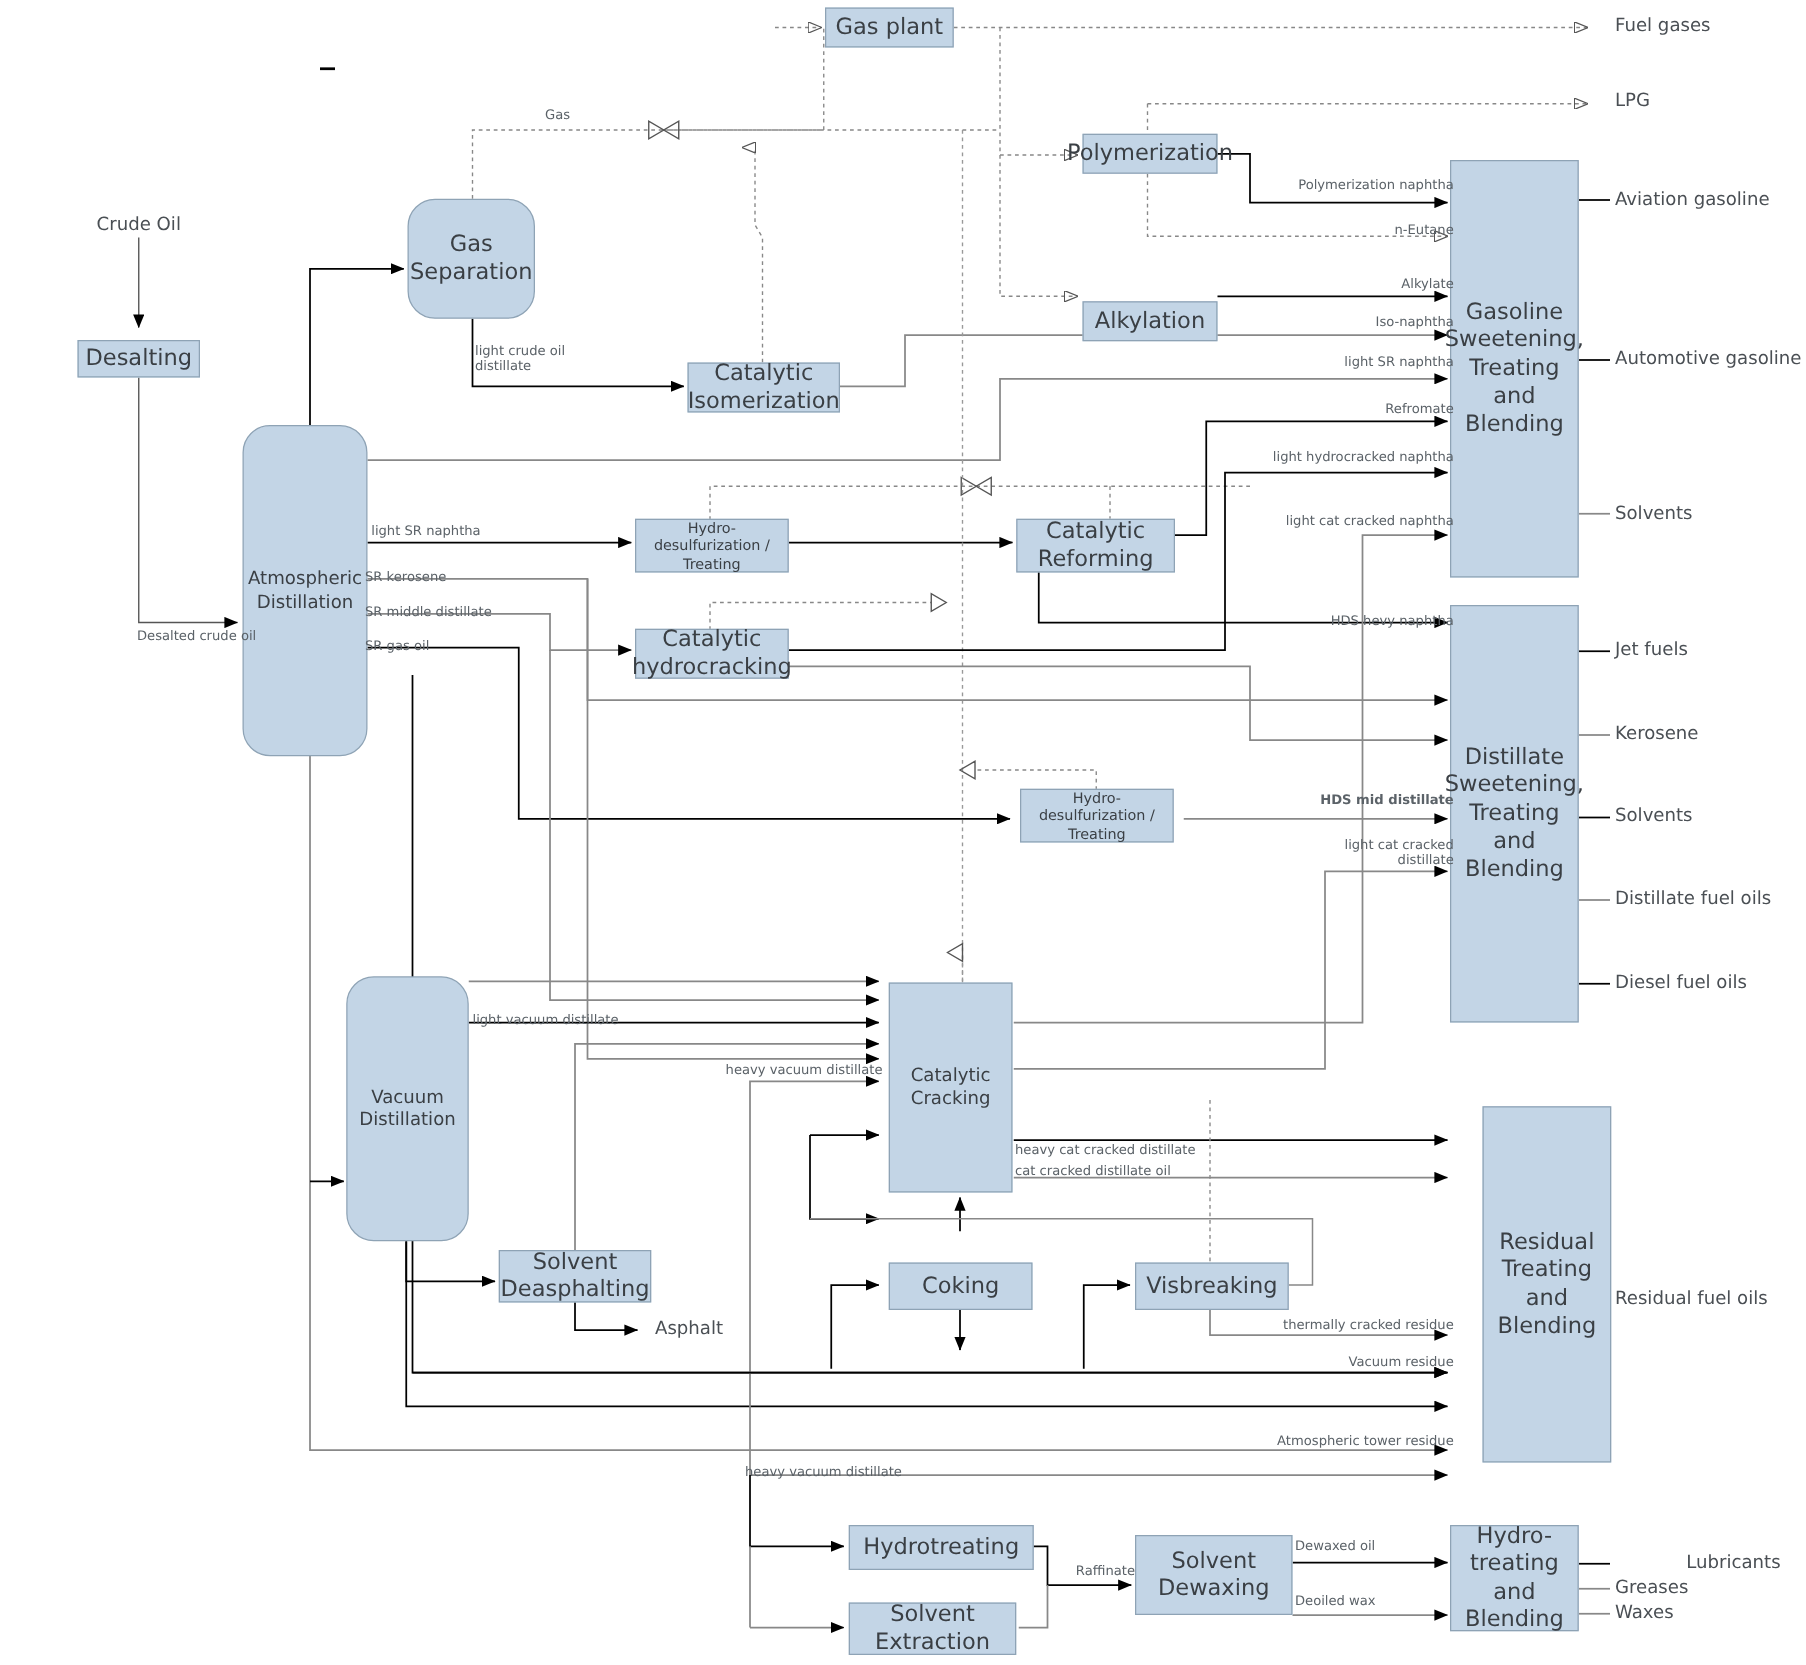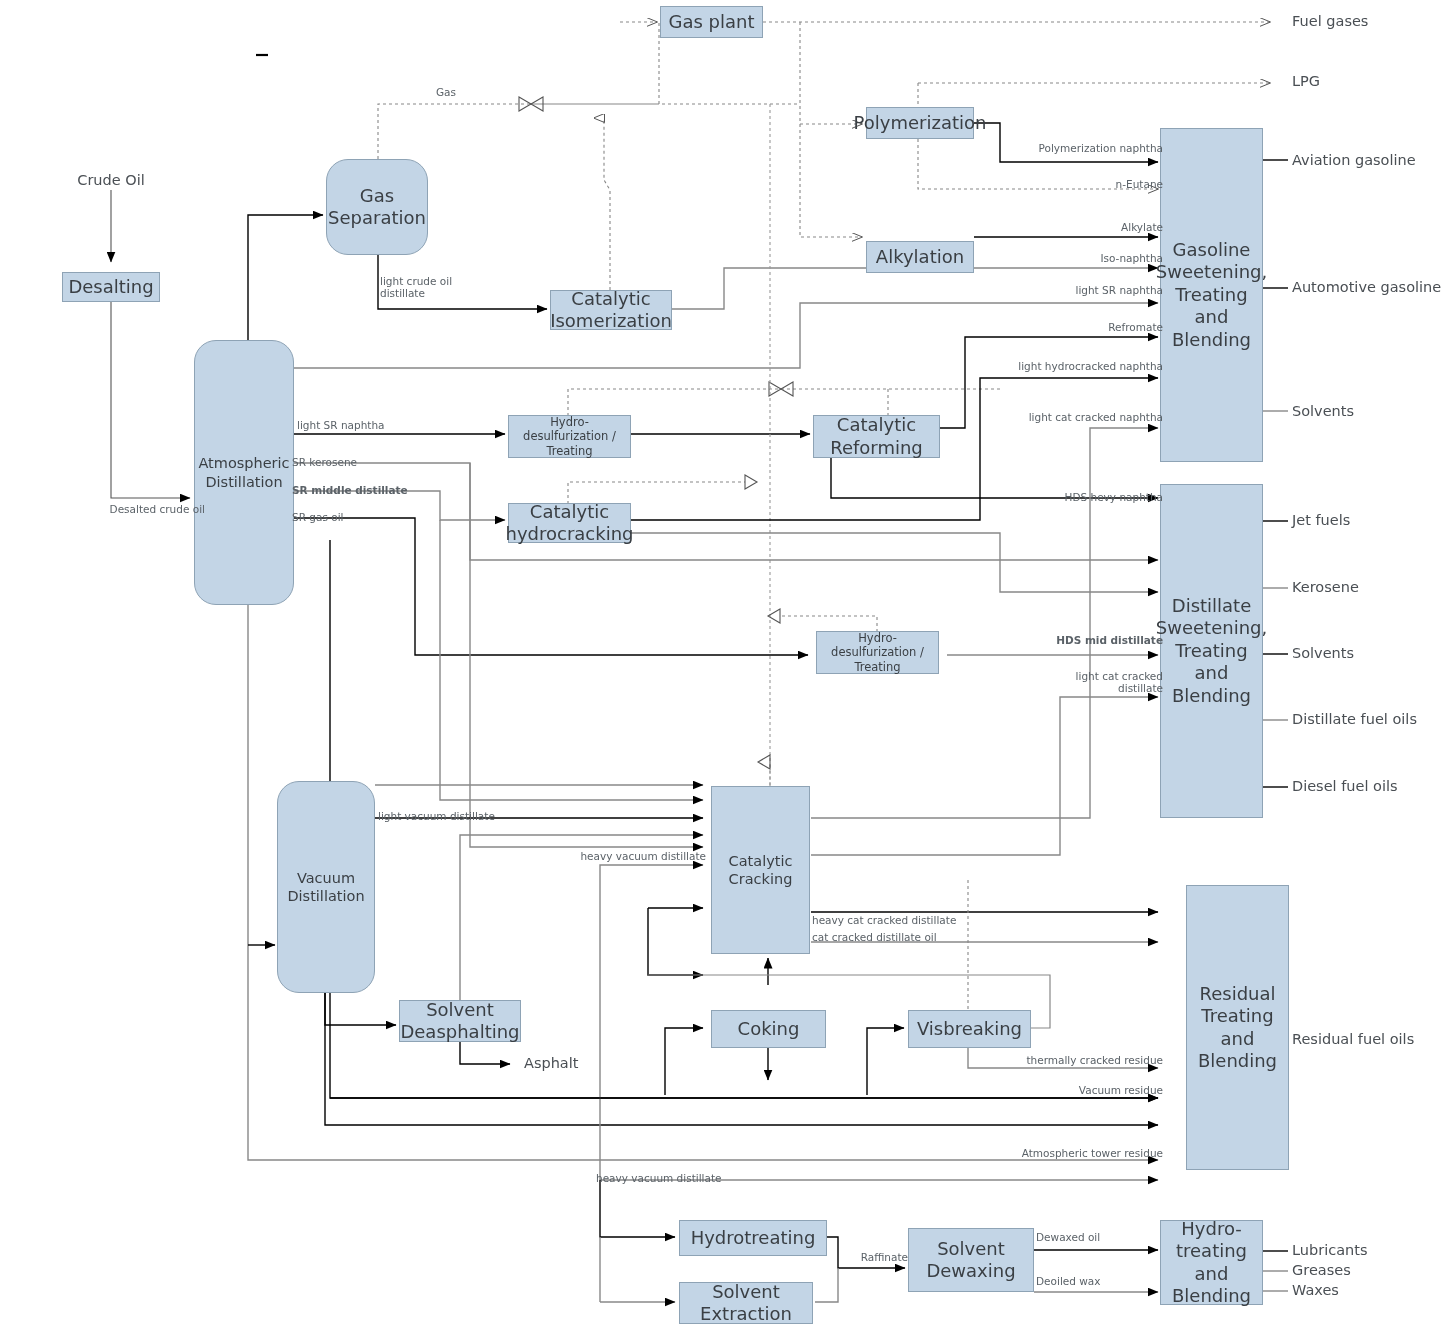--- a/index.html
+++ b/index.html
@@ -346,21 +346,21 @@
   <div class="flabel r" style="left:1163px;top:178px;">n-Eutane</div>
   <div class="flabel r" style="left:1163px;top:221px;">Alkylate</div>
   <div class="flabel r" style="left:1163px;top:252px;">Iso-naphtha</div>
   <div class="flabel r" style="left:1163px;top:284px;">light SR naphtha</div>
   <div class="flabel r" style="left:1163px;top:321px;">Refromate</div>
   <div class="flabel r" style="left:1163px;top:360px;">light hydrocracked naphtha</div>
   <div class="flabel r" style="left:1163px;top:411px;">light cat cracked naphtha</div>
 
   <div class="flabel" style="left:297px;top:419px;">light SR naphtha</div>
   <div class="flabel" style="left:292px;top:456px;">SR kerosene</div>
-  <div class="flabel" style="left:292px;top:484px;font-weight:bold;">SR middle distillate</div>
+  <div class="flabel" style="left:292px;top:484px;">SR middle distillate</div>
   <div class="flabel" style="left:292px;top:511px;">SR gas oil</div>
 
   <div class="flabel r" style="left:1163px;top:491px;">HDS hevy naphtha</div>
   <div class="flabel r" style="left:1163px;top:634px;font-weight:bold;">HDS mid distillate</div>
   <div class="flabel two r" style="left:1163px;top:670px;width:120px;text-align:right;">light cat cracked
 distillate</div>
 
   <div class="flabel" style="left:378px;top:810px;">light vacuum distillate</div>
   <div class="flabel r" style="left:706px;top:850px;">heavy vacuum distillate</div>
   <div class="flabel" style="left:596px;top:1172px;">heavy vacuum distillate</div>
@@ -385,17 +385,17 @@
   <div class="plabel" style="left:1292px;top:403px;">Solvents</div>
 
   <div class="plabel" style="left:1292px;top:512px;">Jet fuels</div>
   <div class="plabel" style="left:1292px;top:579px;">Kerosene</div>
   <div class="plabel" style="left:1292px;top:645px;">Solvents</div>
   <div class="plabel" style="left:1292px;top:711px;">Distillate fuel oils</div>
   <div class="plabel" style="left:1292px;top:778px;">Diesel fuel oils</div>
 
   <div class="plabel" style="left:1292px;top:1031px;">Residual fuel oils</div>
 
-  <div class="plabel" style="left:1292px;top:1242px;">Lubricants</div>
+  <div class="plabel" style="left:1349px;top:1242px;">Lubricants</div>
   <div class="plabel" style="left:1292px;top:1262px;">Greases</div>
   <div class="plabel" style="left:1292px;top:1282px;">Waxes</div>
 
 </div>
 
 </body></html>

